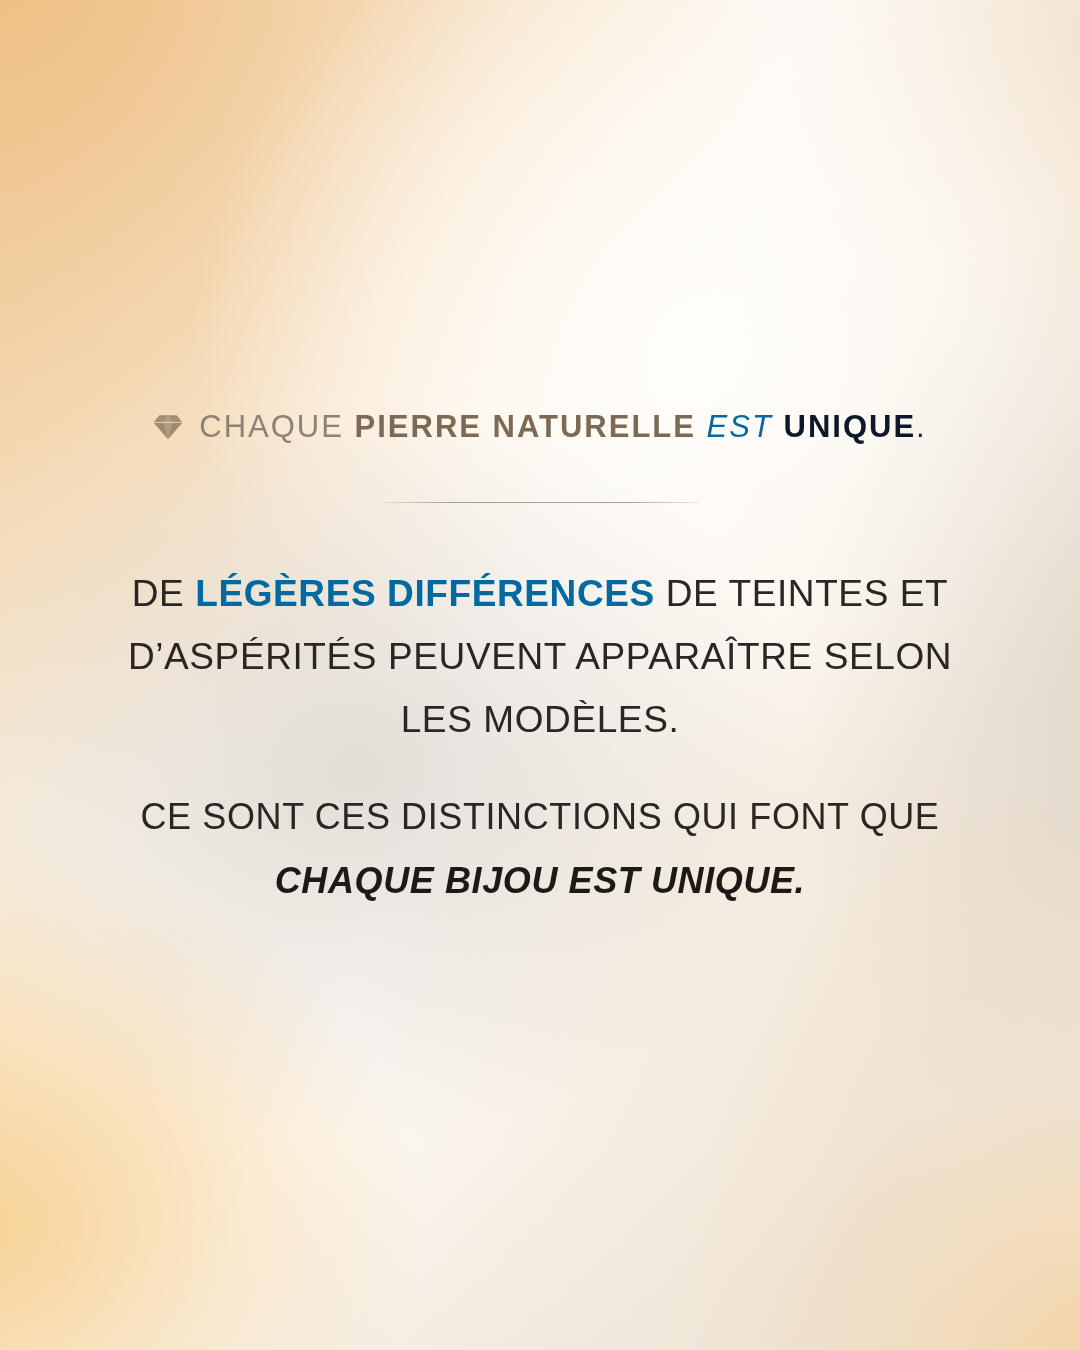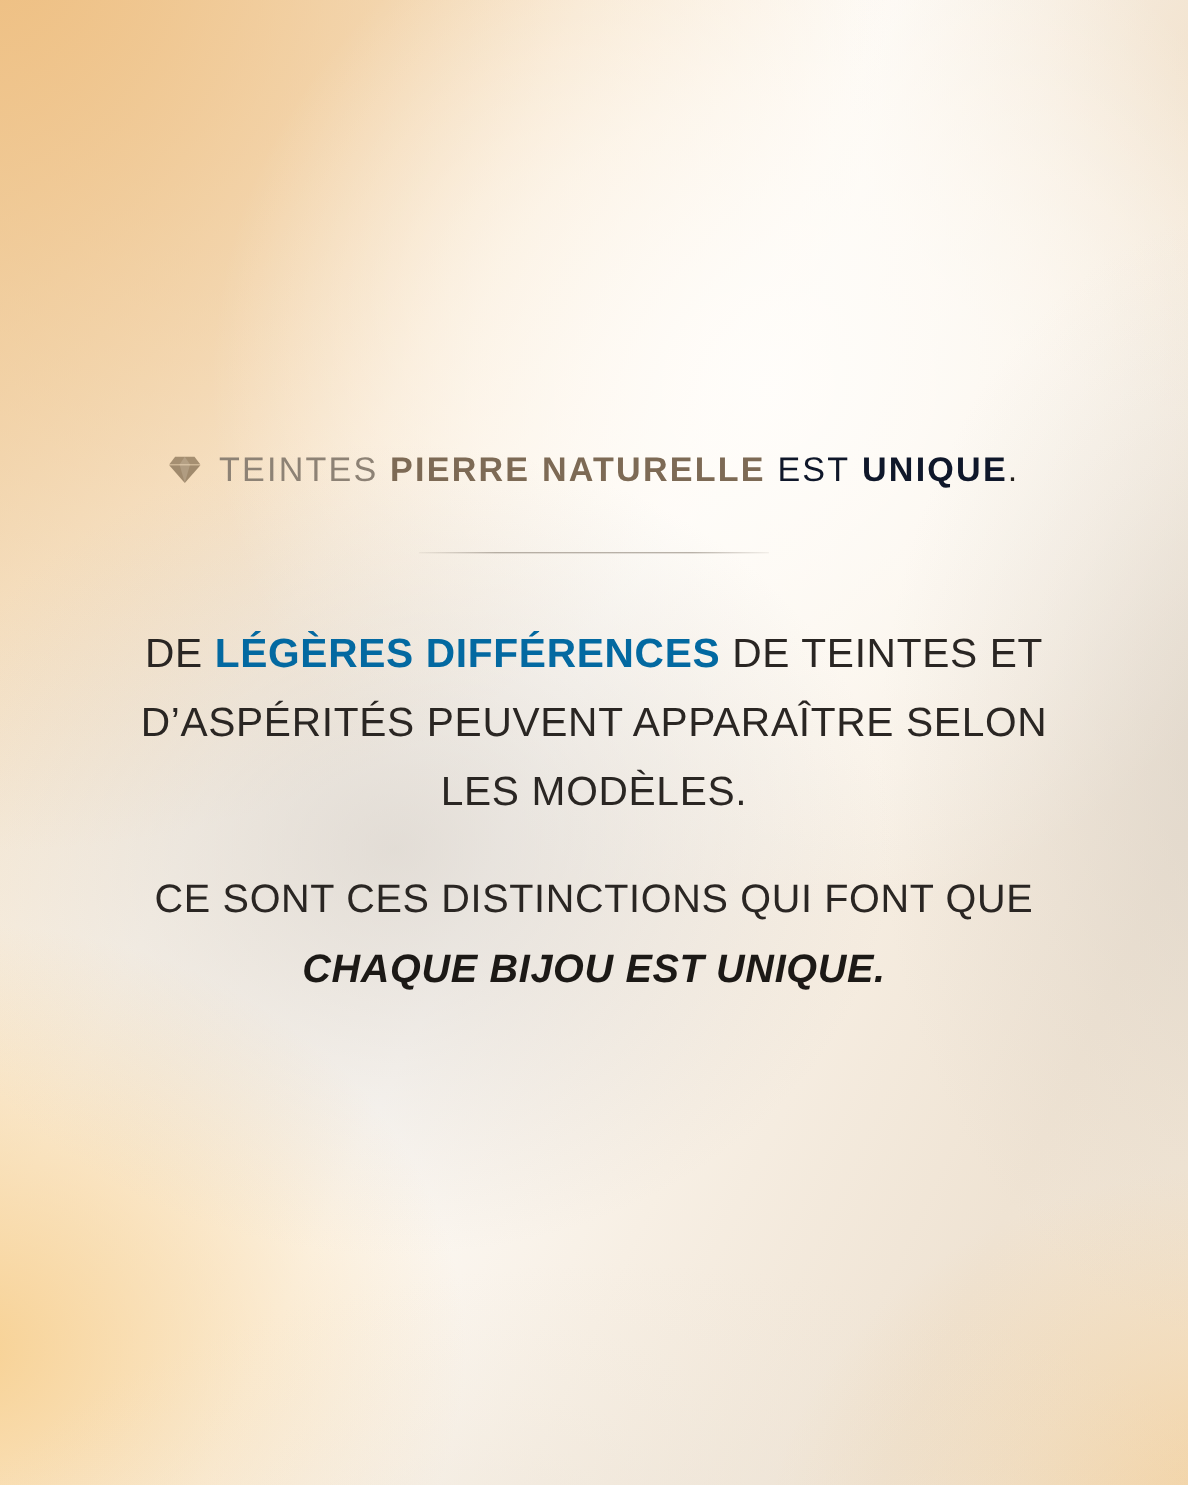--- a/index.html
+++ b/index.html
@@ -98,22 +98,23 @@
   }
   .headline .light {
     color: #8d8275;
     font-weight: 400;
   }
   .headline .strongtan {
     color: #7d6a55;
     font-weight: 700;
   }
   .headline .light2 {
-    color: #0f172a;
-    font-weight: 400;
+    color: #0369a1;
+    font-weight: 400;
+    font-style: italic;
   }
   .headline .dark {
     color: #0f172a;
     font-weight: 700;
   }
   .headline .period {
     color: #231f1c;
     font-weight: 400;
   }
 
@@ -188,21 +189,21 @@
       <span class="gem-icon">
         <svg width="30" height="26" viewBox="0 0 30 26" aria-hidden="true">
           <g fill="#a08a6d">
             <path d="M6.2 1.2h17.6l5.4 7.0H0.8z" opacity="0.95"></path>
             <path d="M0.8 9.0h28.4L15 25.2z"></path>
           </g>
           <g fill="#f3e7d6" opacity="0.55">
             <path d="M15 1.2 L10.2 8.2 L15 25.0 L19.8 8.2 Z" opacity="0.35"></path>
           </g>
         </svg>
-      </span><span class="light">TEINTES</span><span>&nbsp;</span><span class="strongtan">PIERRE NATURELLE</span><span>&nbsp;</span><span class="light2">EST</span><span>&nbsp;</span><span class="dark">UNIQUE</span><span class="period">.</span>
+      </span><span class="light">CHAQUE</span><span>&nbsp;</span><span class="strongtan">PIERRE NATURELLE</span><span>&nbsp;</span><span class="light2">EST</span><span>&nbsp;</span><span class="dark">UNIQUE</span><span class="period">.</span>
     </div>
 
     <div class="divider"></div>
 
     <div class="para1">
       <span>DE </span><b>LÉGÈRES DIFFÉRENCES</b><span> DE TEINTES ET D’ASPÉRITÉS PEUVENT APPARAÎTRE SELON LES MODÈLES.</span>
     </div>
 
     <div class="para2">
       <span>CE SONT CES DISTINCTIONS QUI FONT QUE </span><b>CHAQUE BIJOU EST UNIQUE.</b>

